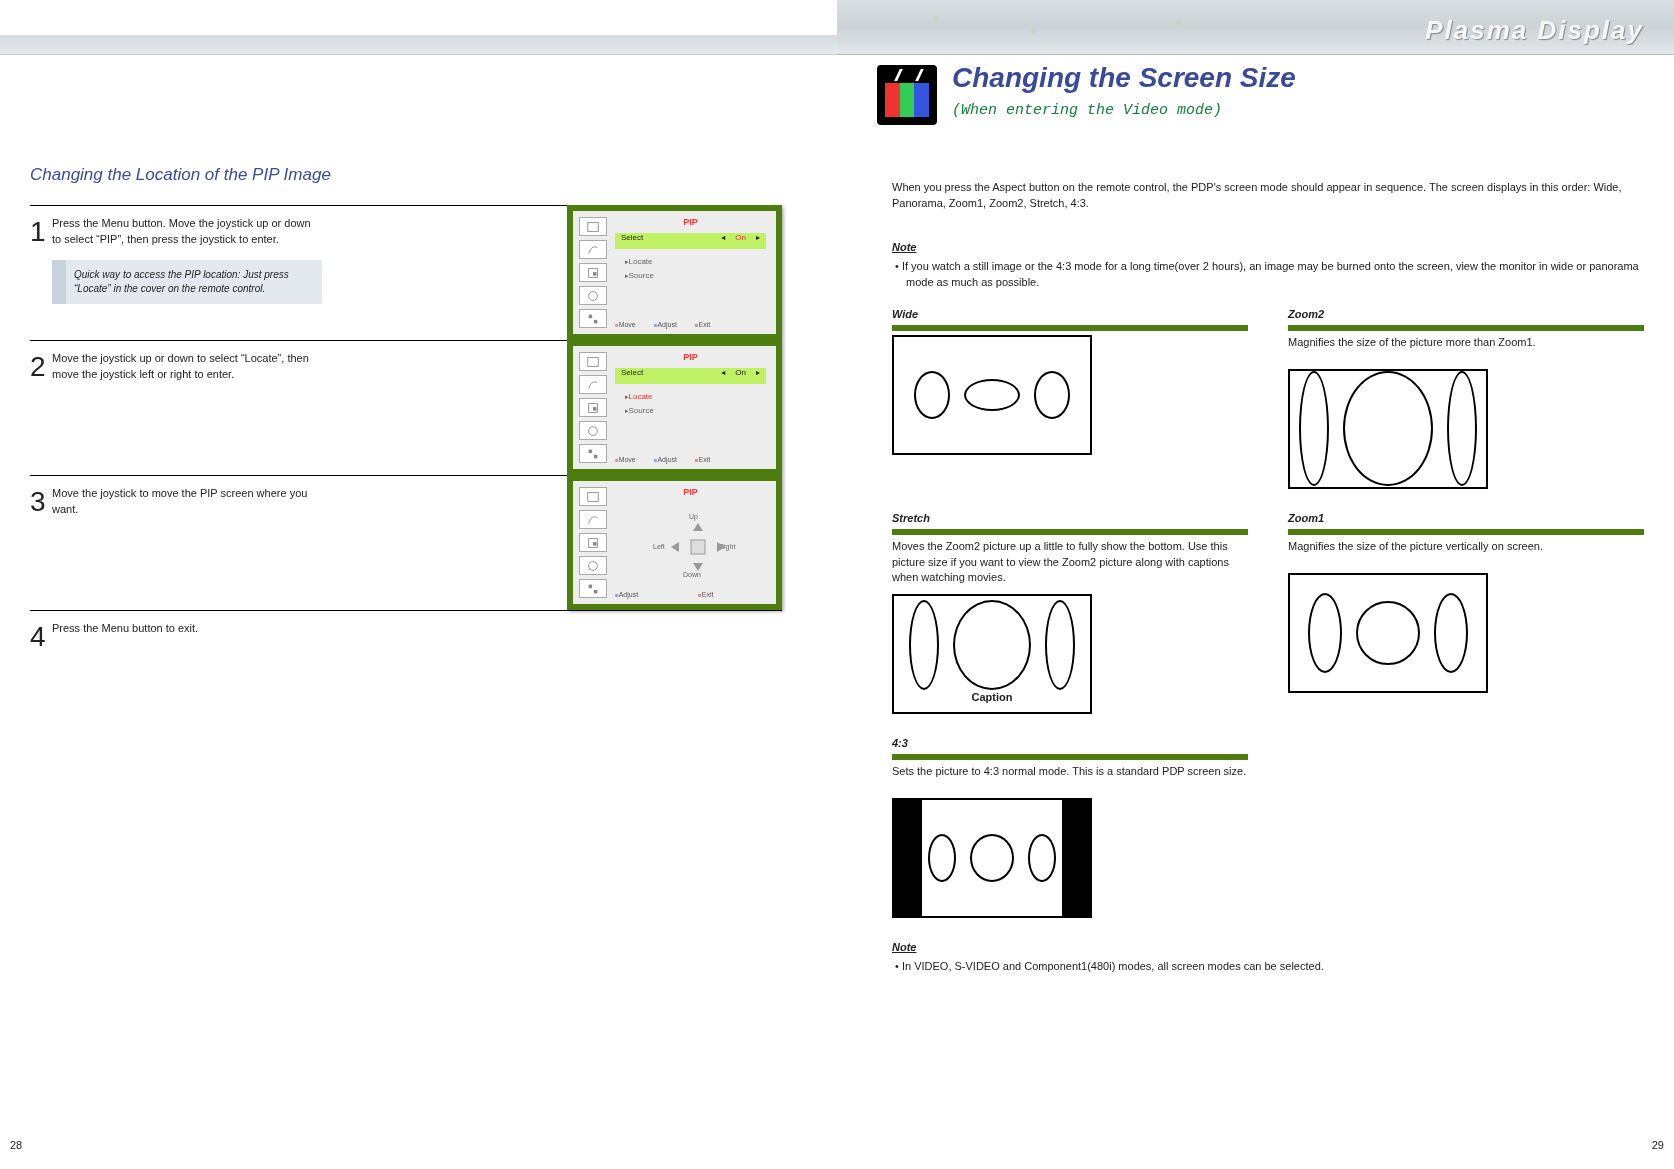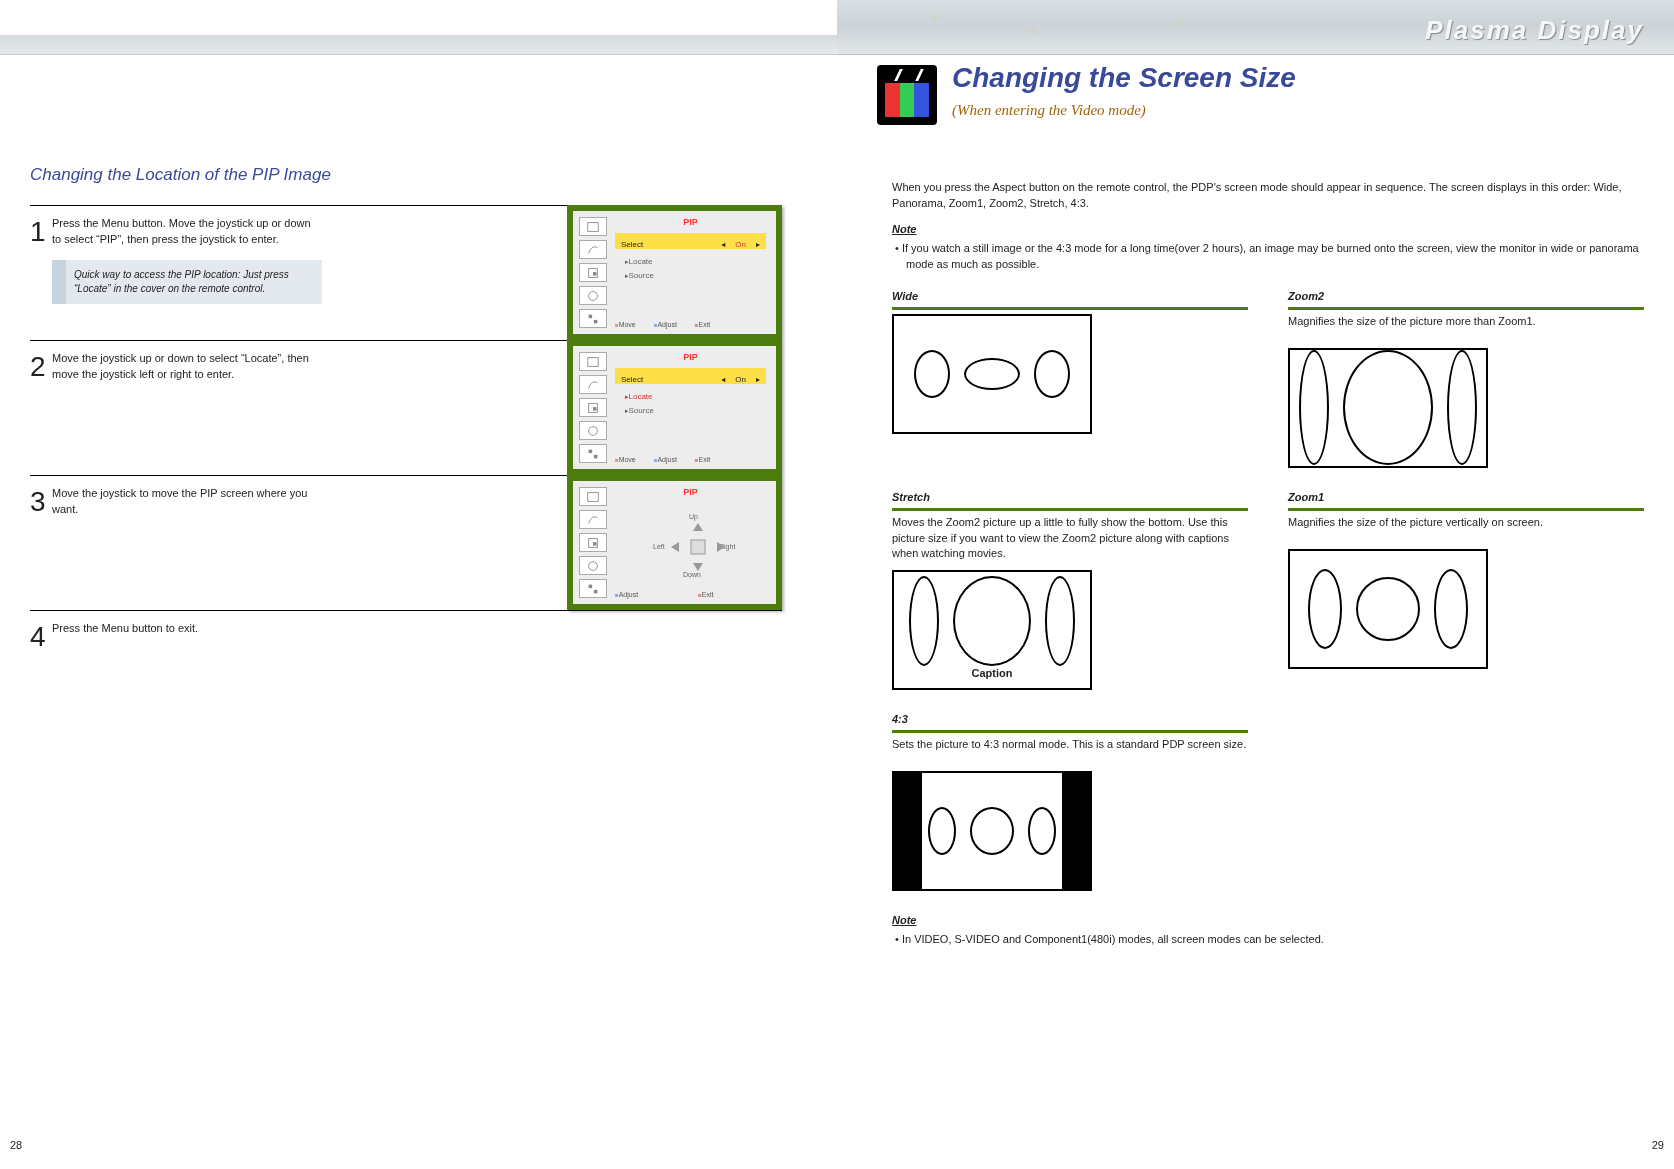--- a/index.html
+++ b/index.html
@@ -59,22 +59,22 @@
     transform: skewX(-25deg);
   }
 
   .page-title {
     position:absolute; top:62px; left:115px;
     font-family: "Trebuchet MS", Arial, sans-serif;
     font-style: italic; font-weight:bold; font-size:28px; color:#3a4a9a;
   }
   .page-subtitle {
     position:absolute; top:102px; left:115px;
-    font-style: italic; font-size:15px; color:#a16207;
-    font-family: Liberation Serif, serif;
+    font-style: italic; font-size:15px; color:#15803d;
+    font-family: Liberation Mono, monospace;
   }
 
   .section-title-left {
     font-style: italic; font-size:17px; color:#3a4a9a; margin-top:125px; margin-bottom:20px;
     font-family: "Trebuchet MS", Arial, sans-serif;
   }
 
   .step { display:flex; border-top:1.5px solid #000; padding:10px 0 22px 0; }
   .step-num { font-size:28px; font-weight:300; width:22px; line-height:1; padding-top:2px;
     font-family: "Arial Narrow", Arial, sans-serif; font-stretch: condensed;}
@@ -94,21 +94,21 @@
     position:relative; font-size:9px; margin-left:auto;
   }
   .osd .iconcol { position:absolute; left:6px; top:6px; bottom:6px; width:28px;
     display:flex; flex-direction:column; gap:4px;}
   .osd .ibox { flex:1; background:#fff; border:1px solid #aaa; display:flex;
     align-items:center; justify-content:center;}
   .osd .ibox svg{width:14px;height:14px;}
   .osd .hdr { position:absolute; top:6px; left:42px; right:10px; text-align:center;
     color:#f33; font-weight:bold; font-size:9px;}
   .osd .row { position:absolute; left:42px; right:10px; height:16px;
-    background:#fde047; font-size:8px; display:flex; align-items:flex-end;
+    background:#bef264; font-size:8px; display:flex; align-items:flex-start;
     padding:0 6px;}
   .osd .row.sel { top:22px;}
   .osd .row.sel .val{color:#d33;}
   .osd .triangle{font-size:8px;}
   .osd .opt { position:absolute; left:52px; font-size:8px; color:#666;}
   .osd .opt::before{content:"\25B8 "; font-size:7px;}
   .osd .opt.active{color:#d33;}
   .osd .bottombar { position:absolute; left:42px; right:10px; bottom:6px;
     font-size:7px; color:#555; display:flex; gap:18px;}
   .osd .bottombar span::before{content:"\25A0 "; color:#d98; font-size:6px;}
@@ -116,26 +116,26 @@
   .osd .bottombar span.b3::before{color:#d88;}
   .osd .arrows{
     position:absolute; top:32px; left:80px; font-size:8px; color:#666; text-align:center;
   }
   .osd .arrows .lbl{position:absolute; font-size:7px;}
 
   .step-wrap{display:flex; align-items:flex-start;}
 
   
   .right-content { margin-top:140px; font-size:11px; line-height:1.45; }
-  .intro { margin-bottom:10px; }
+  .intro { margin-bottom:28px; }
   .note-head { font-style:italic; font-weight:bold; text-decoration:underline; margin-top:6px;}
   .note-body { margin:3px 0 16px 0; padding-left:14px; text-indent:-11px;}
   .note-body::before{content:"\2022   ";}
   .modes-grid { display:grid; grid-template-columns:1fr 1fr; gap:22px 40px; }
-  .mode h4 { font-weight:bold; font-style:italic; font-size:11px; border-bottom:3px solid #4d7c0f;
+  .mode h4 { font-weight:bold; font-style:italic; font-size:11px; border-bottom:6px solid #4d7c0f;
     padding-bottom:2px; margin-bottom:4px;}
   .mode p { margin-bottom:8px; min-height:26px;}
   .aspect-box {
     width:200px; height:120px; border:2px solid #000; background:#fff;
     display:flex; align-items:center; justify-content:center; gap:14px;
     position:relative;
   }
   .ell { border:2px solid #000; border-radius:50%; }
   .pillarbox::before, .pillarbox::after{
     content:""; position:absolute; top:0; bottom:0; width:28px; background:#000;

